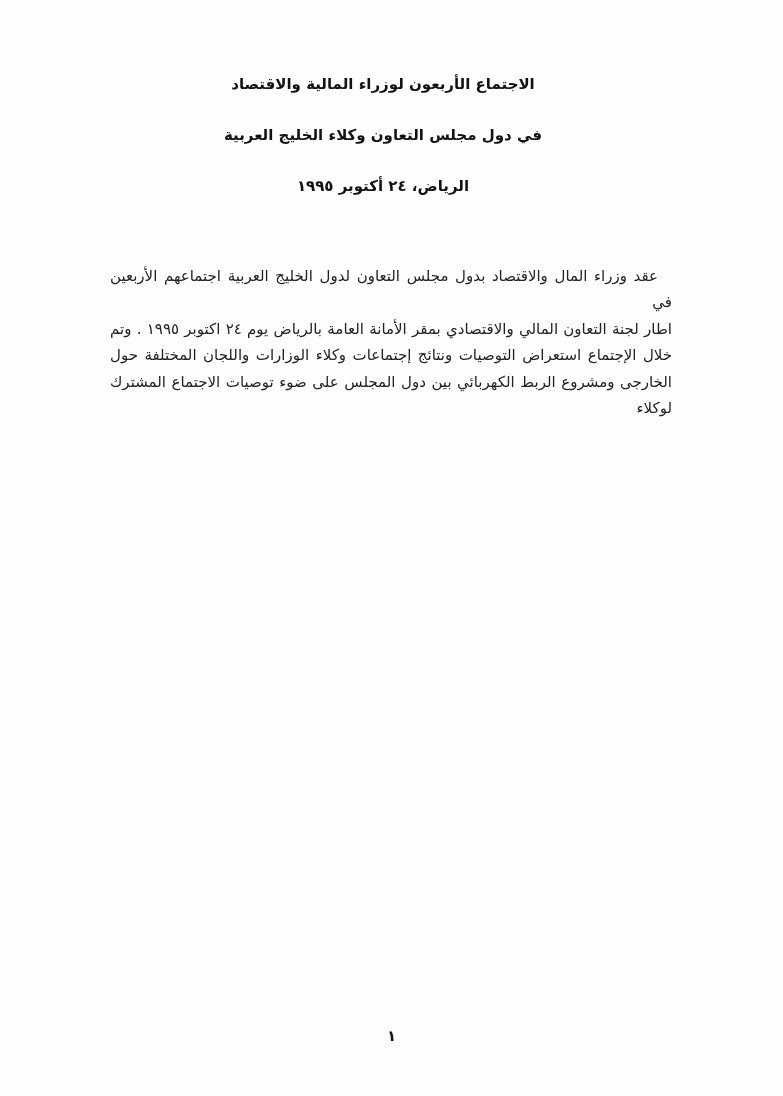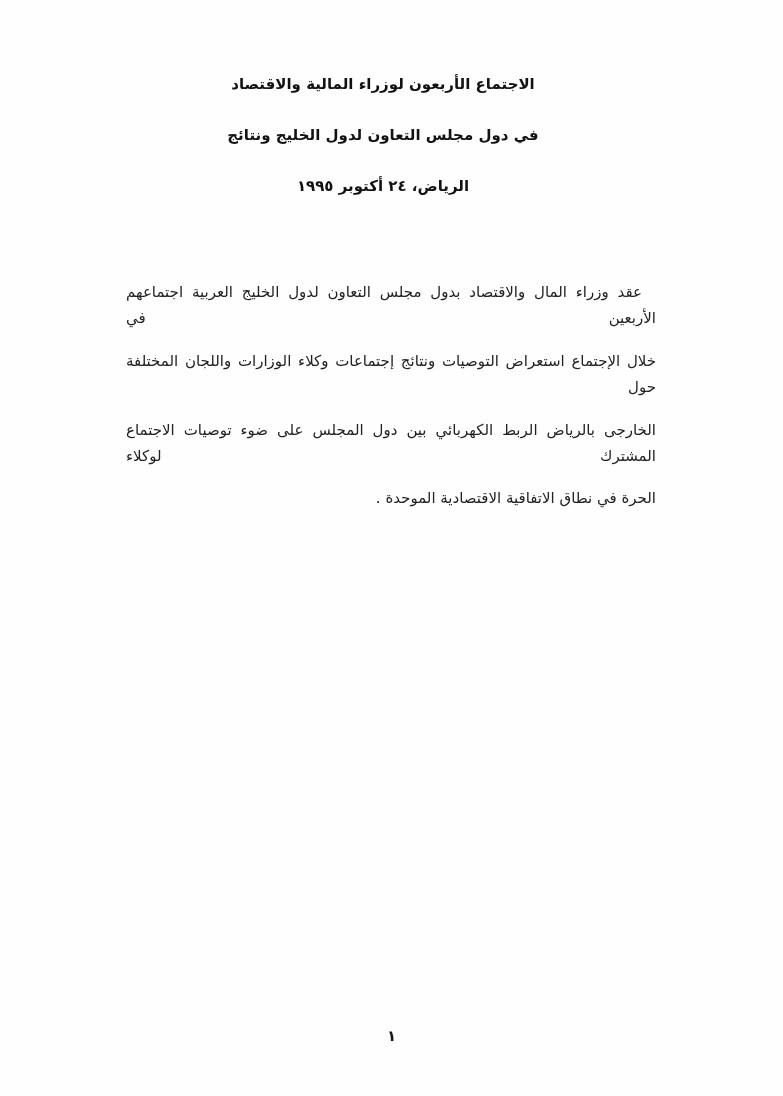--- a/index.html
+++ b/index.html
@@ -34,21 +34,21 @@
     letter-spacing: 0.2px;
   }
   .body-text {
     position: absolute;
     top: 263px;
     right: 111px;
     width: 562px;
     direction: rtl;
   }
   .body-line {
-    margin: 16px;
+    margin: 0;
     font-size: 15px;
     line-height: 26.4px;
     text-align: justify;
     text-align-last: justify;
     color: #222222;
     white-space: normal;
   }
   .body-line.first-line {
     text-indent: 14px;
   }
@@ -66,26 +66,26 @@
     color: #161616;
   }
 </style>
 </head>
 <body>
 
 <div class="page">
 
   <header class="title-block">
     <div class="title-line">الاجتماع الأربعون لوزراء المالية والاقتصاد</div>
-    <div class="title-line">في دول مجلس التعاون لدول الخليج ونتائج</div>
+    <div class="title-line">في دول مجلس التعاون وكلاء الخليج العربية</div>
     <div class="title-line">الرياض، ٢٤ أكتوبر ١٩٩٥</div>
   </header>
 
   <main class="body-text">
     <p class="body-line first-line">عقد وزراء المال والاقتصاد بدول مجلس التعاون لدول الخليج العربية اجتماعهم الأربعين في</p>
+    <p class="body-line">اطار لجنة التعاون المالي والاقتصادي بمقر الأمانة العامة بالرياض يوم ٢٤ اكتوبر ١٩٩٥ . وتم</p>
     <p class="body-line">خلال الإجتماع استعراض التوصيات ونتائج إجتماعات وكلاء الوزارات واللجان المختلفة حول</p>
-    <p class="body-line">الخارجى بالرياض الربط الكهربائي بين دول المجلس على ضوء توصيات الاجتماع المشترك لوكلاء</p>
-    <p class="body-line last-line">الحرة في نطاق الاتفاقية الاقتصادية الموحدة .</p>
+    <p class="body-line">الخارجى ومشروع الربط الكهربائي بين دول المجلس على ضوء توصيات الاجتماع المشترك لوكلاء</p>
   </main>
 
   <footer class="page-number">١</footer>
 
 </div>
 
 </body></html>

